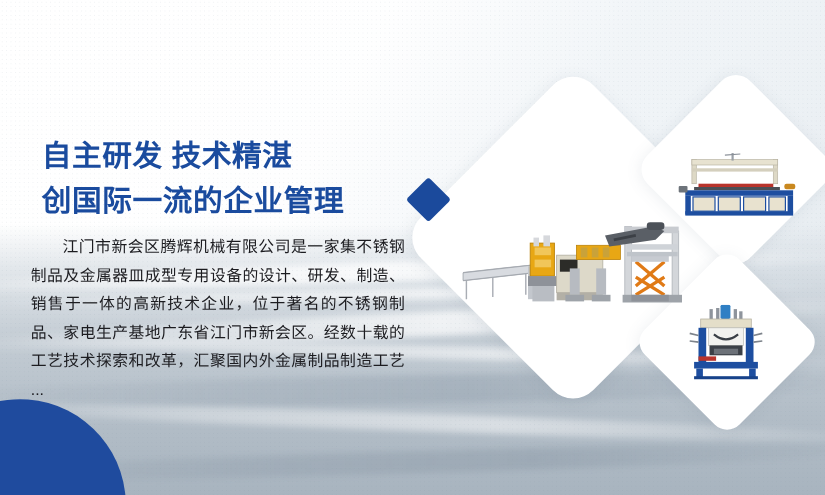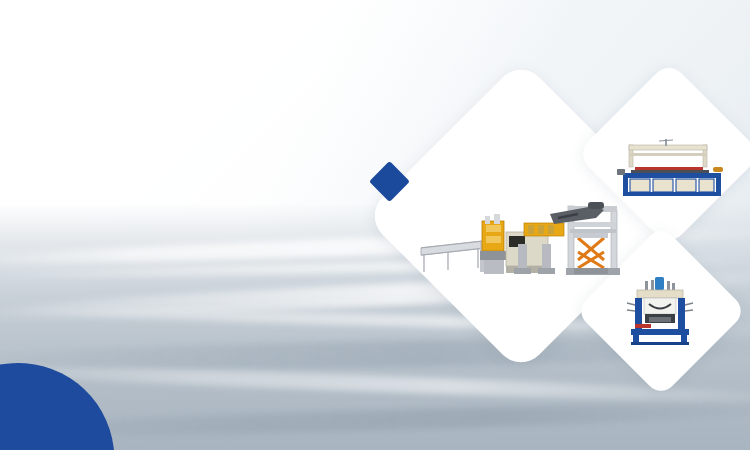--- a/index.html
+++ b/index.html
@@ -292,15 +292,18 @@
       <rect x="6" y="52" width="58" height="6" fill="#1d4ea0"></rect>
       <rect x="8" y="58" width="6" height="9" fill="#1d4ea0"></rect>
       <rect x="56" y="58" width="6" height="9" fill="#1d4ea0"></rect>
       <rect x="6" y="65" width="58" height="3" fill="#17428a"></rect>
     </svg>
   </div>
 
   <div class="accent-diamond"></div>
   <div class="corner-blob"></div>
 
-
+  <div class="headline">自主研发 技术精湛
+创国际一流的企业管理</div>
+
+  <div class="body-copy">江门市新会区腾辉机械有限公司是一家集不锈钢制品及金属器皿成型专用设备的设计、研发、制造、销售于一体的高新技术企业，位于著名的不锈钢制品、家电生产基地广东省江门市新会区。经数十载的工艺技术探索和改革，汇聚国内外金属制品制造工艺 ...</div>
 
 </div>
 
 </body></html>

